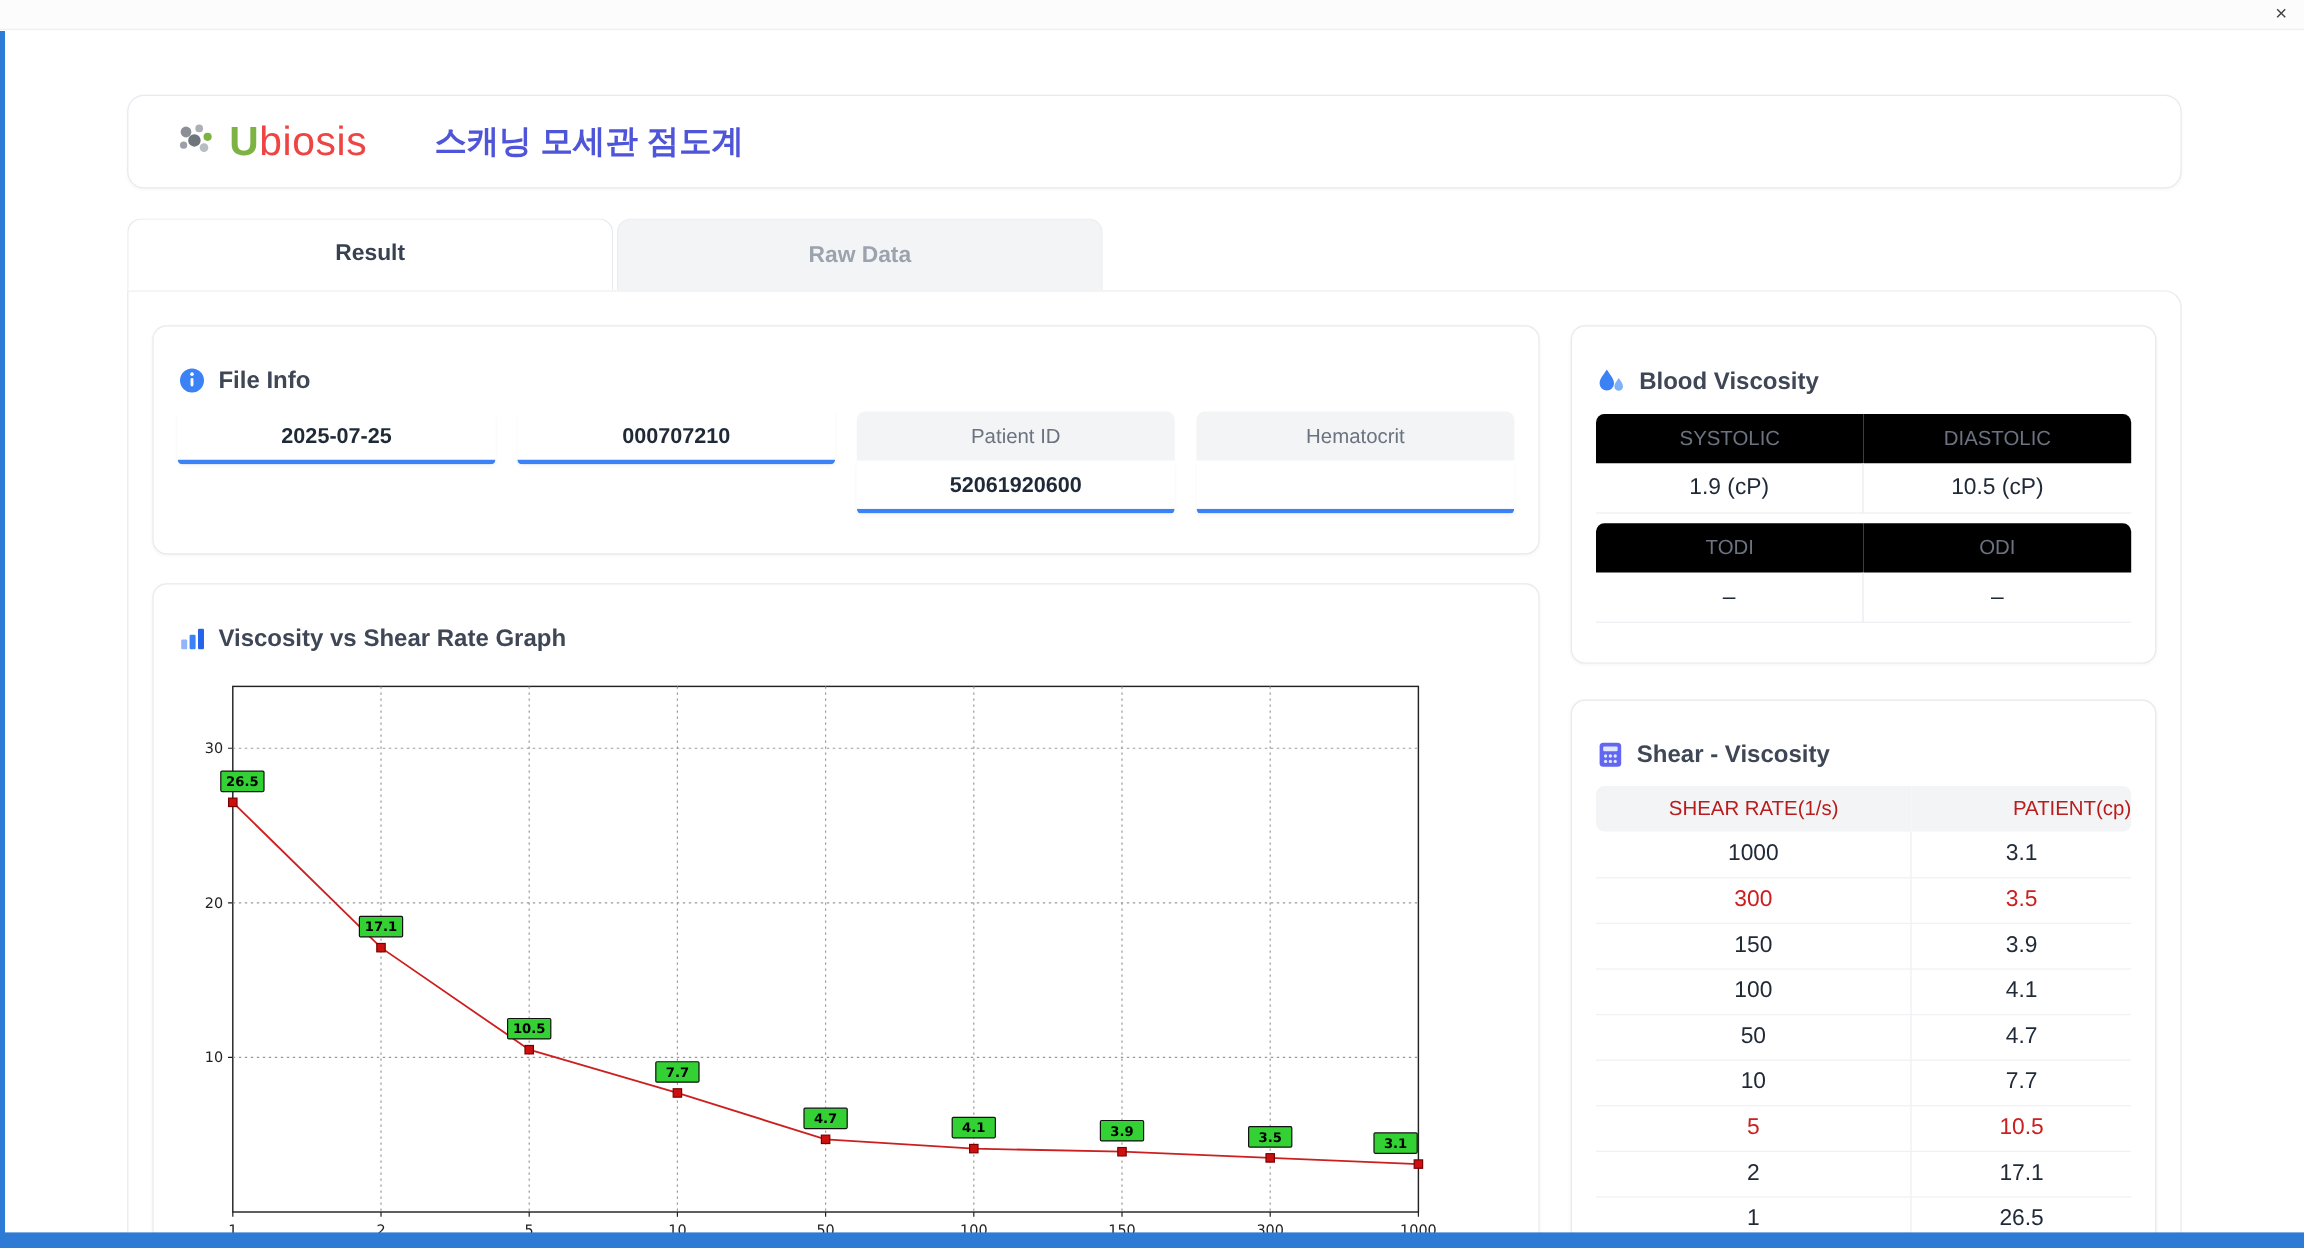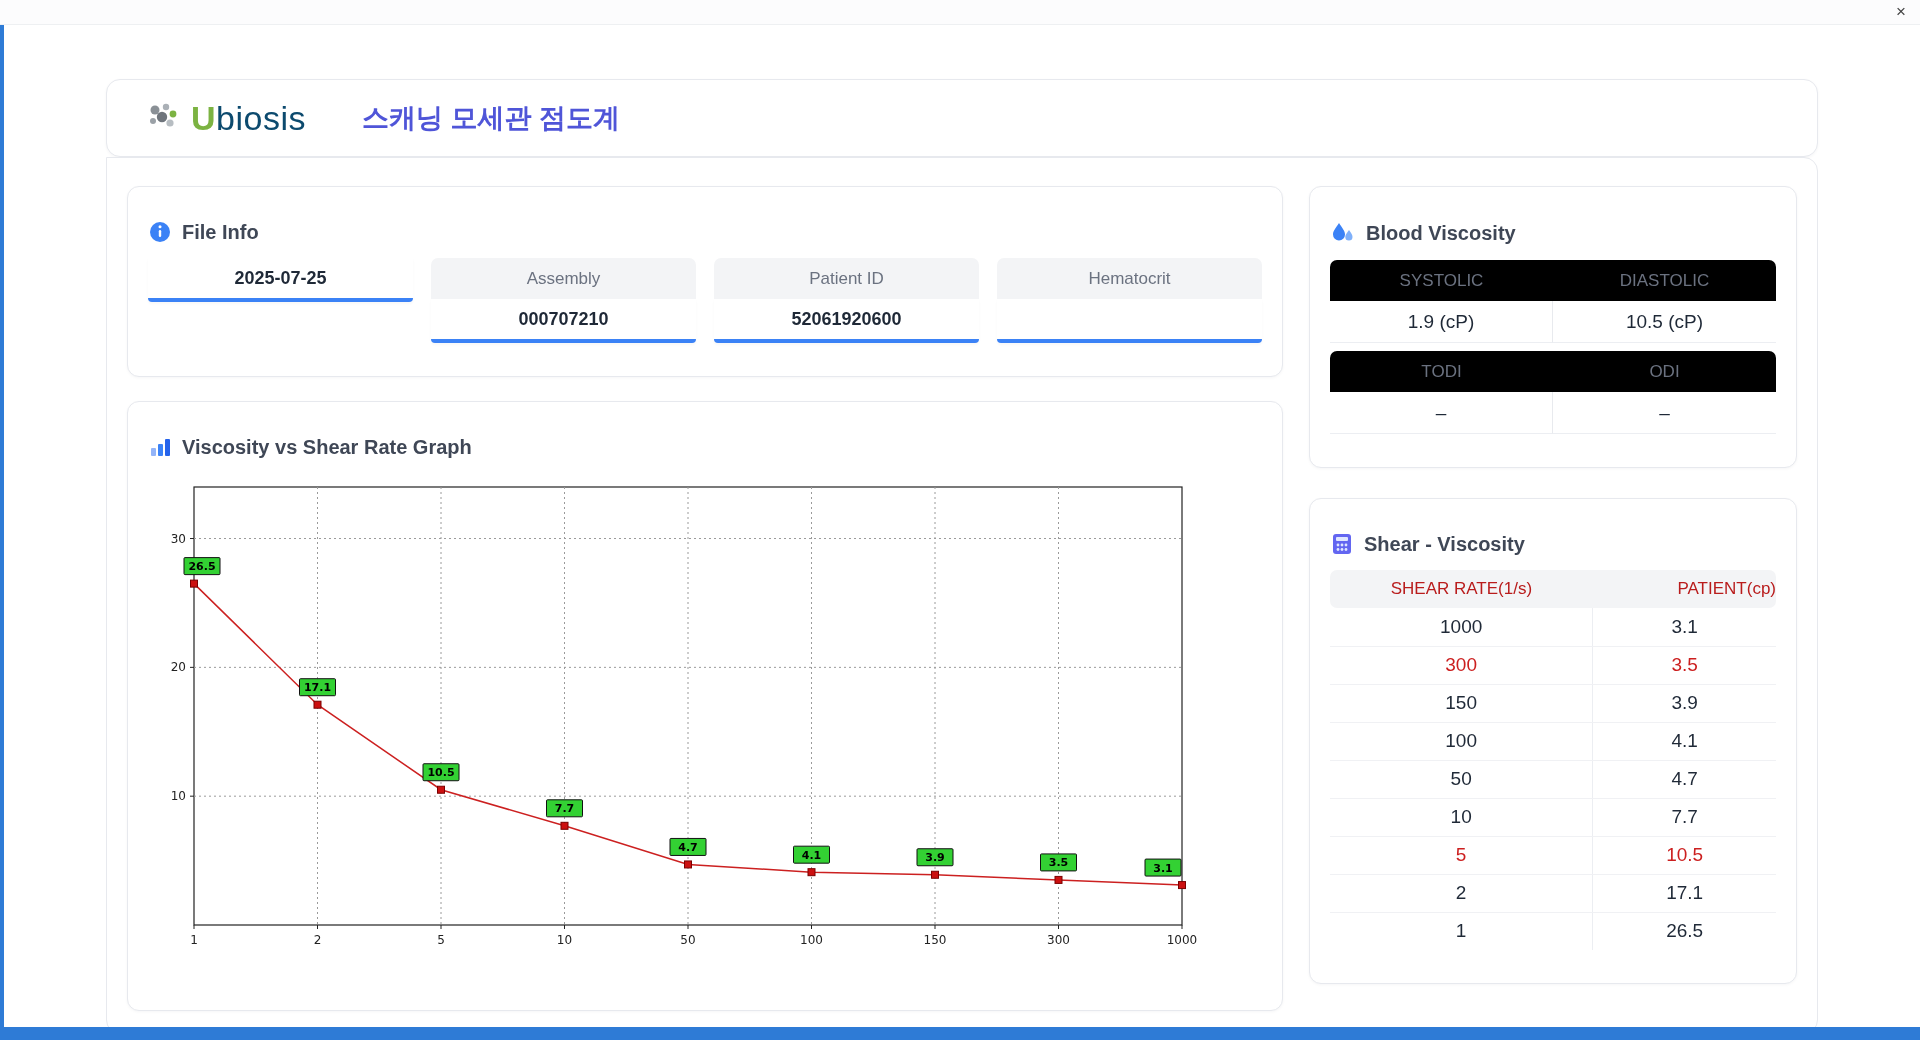--- a/index.html
+++ b/index.html
@@ -14,21 +14,21 @@
   .edge-bottom { position:fixed; left:0; bottom:0; width:100%; height:13px; background:#2e7bd6; z-index:49; }
 
   .container { padding:79px 102px 0 106px; }
 
   
   .header-card { height:78px; border:1px solid #e7e9ee; border-radius:14px; background:#fff;
     box-shadow:0 1px 3px rgba(16,24,40,.04); display:flex; align-items:center; padding:0 38px; }
   .logo { display:flex; align-items:center; gap:6px; }
   .logo-text { font-size:34px; letter-spacing:.5px; }
   .logo-u { color:#7cb342; font-weight:bold; }
-  .logo-rest { color:#0c4a6e; font-weight:500;margin-top:40px; }
+  .logo-rest { color:#ef4444; font-weight:500;margin-top:40px; }
   .header-title { margin-left:56px; font-size:27px; font-weight:bold; color:#4f55d8; }
 
   
   .tabs { display:flex; gap:3px; margin-top:25px; }
   .tab { width:405px; height:60px; display:flex; align-items:center; justify-content:center;
     font-size:19px; border-radius:12px 12px 0 0; cursor:pointer; position:relative; z-index:2; }
   .tab-active { background:#fff; border:1px solid #e7e9ee; border-bottom:1px solid #fff;
     font-weight:bold; color:#374151; margin-bottom:-1px; }
   .tab-inactive { background:#f3f4f6; border:1px solid #ededf0; border-bottom:none; color:#9ca3af; font-weight:600; }
 
@@ -102,20 +102,24 @@
           <circle cx="28" cy="14" r="3.4" fill="#7cb342"></circle>
           <circle cx="8" cy="21" r="3.0" fill="#9ba1a7"></circle>
           <circle cx="25" cy="23" r="3.6" fill="#b7bdc2"></circle>
         </svg>
       </span>
       <span class="logo-text"><span class="logo-u">U</span><span class="logo-rest">biosis</span></span>
     </div>
     <div class="header-title">스캐닝 모세관 점도계</div>
   </div>
 
+  <div class="tabs">
+    <div class="tab tab-active">Result</div>
+    <div class="tab tab-inactive">Raw Data</div>
+  </div>
 
   <div class="panel">
 
     <div class="col-left">
 
       <div class="card">
         <div class="card-title-row">
           <span class="icon">
             <svg width="24" height="24" viewBox="0 0 24 24">
               <circle cx="12" cy="12" r="10" fill="#3b82f6"></circle>
@@ -123,21 +127,20 @@
               <circle cx="12" cy="6.8" r="1.5" fill="#fff"></circle>
             </svg>
           </span>
           <span class="card-title">File Info</span>
         </div>
         <div class="fields">
           <div>
             <div class="field-value">2025-07-25</div>
           </div>
           <div>
-            <div class="field-label">Assembly</div>
             <div class="field-value">000707210</div>
           </div>
           <div>
             <div class="field-label">Patient ID</div>
             <div class="field-value">52061920600</div>
           </div>
           <div>
             <div class="field-label">Hematocrit</div>
             <div class="field-value"></div>
           </div>

